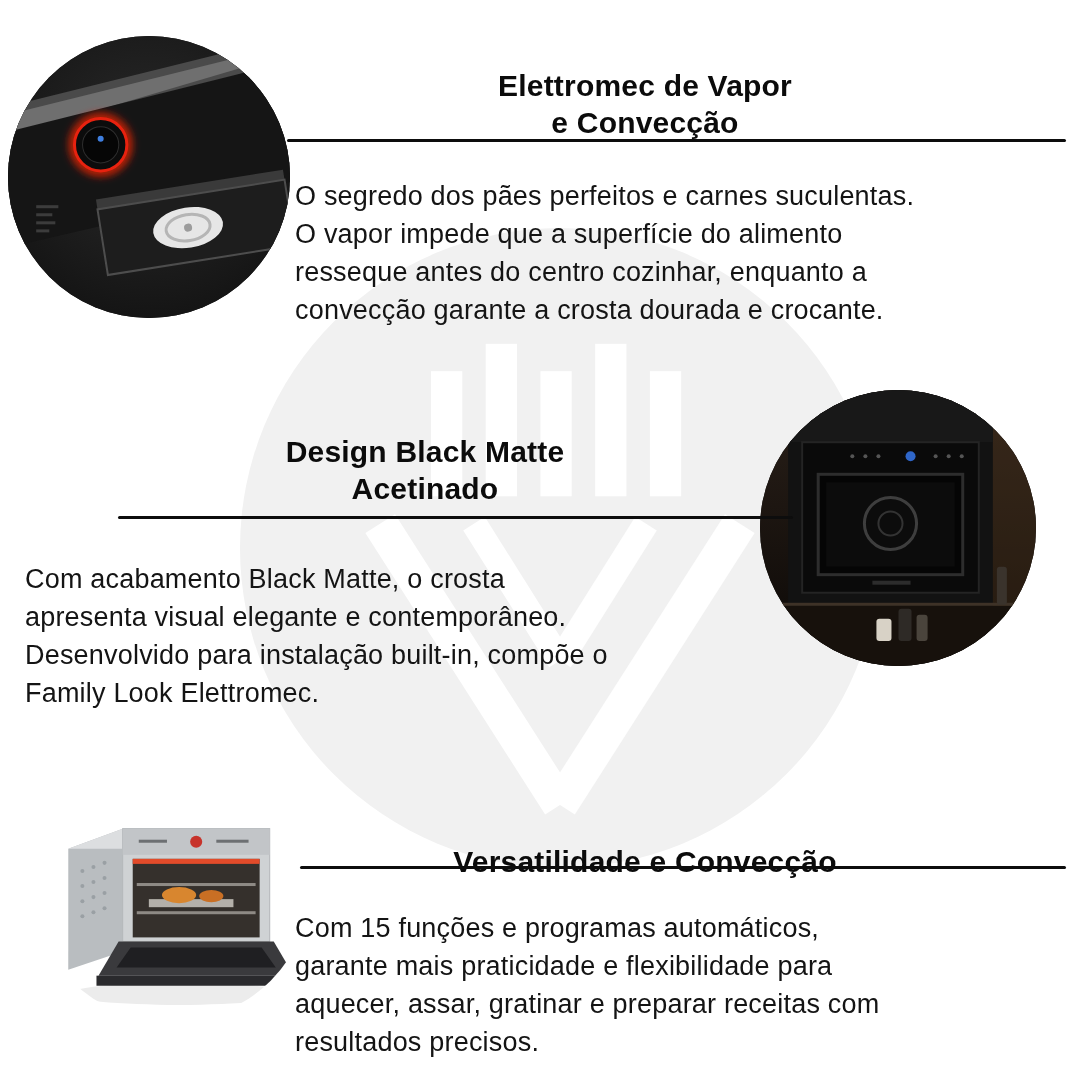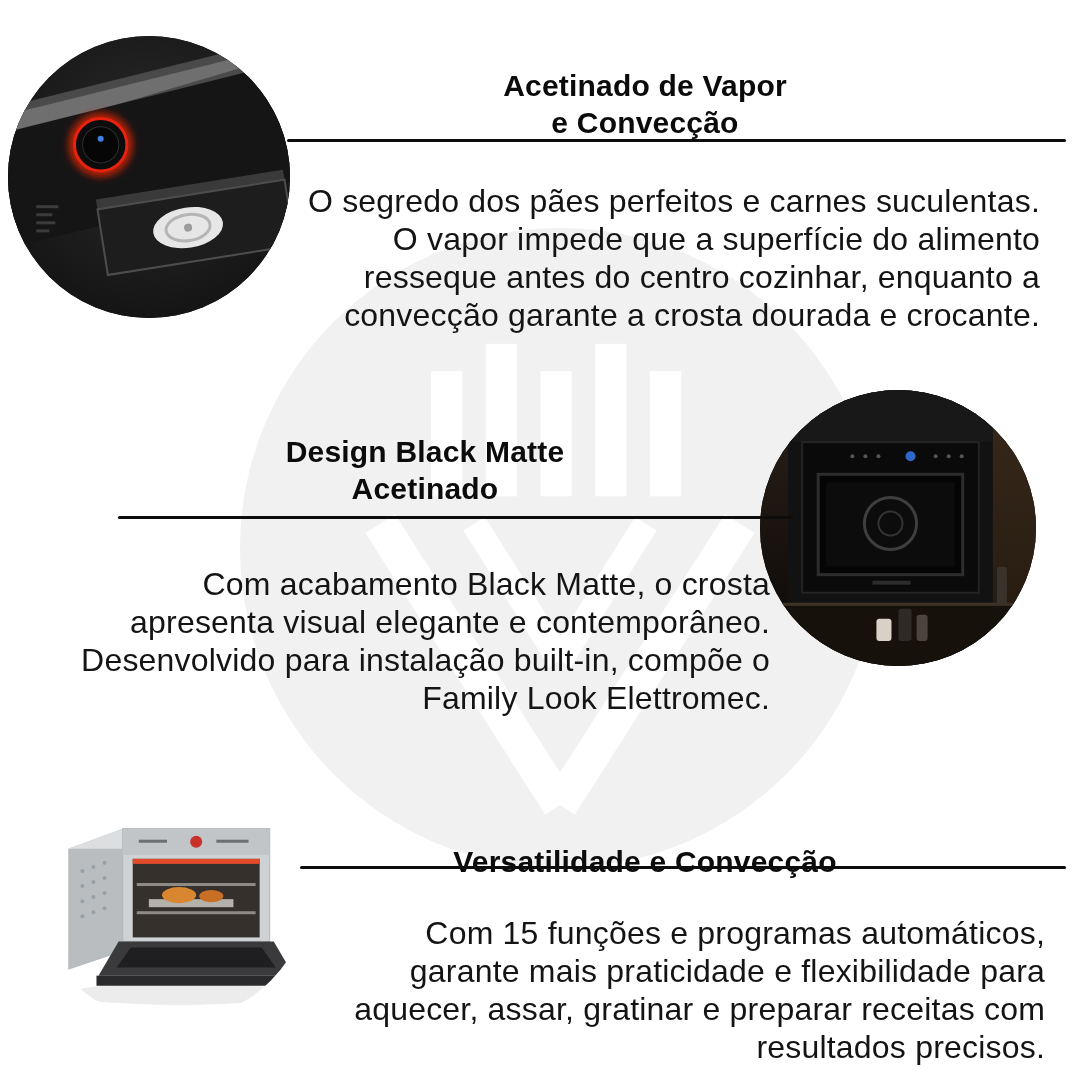--- a/index.html
+++ b/index.html
@@ -22,21 +22,21 @@
   .photo-circle svg{display:block;width:100%;height:100%;}
   #circle-steam{left:8px;top:36px;width:282px;height:282px;}
   #circle-design{left:760px;top:390px;width:276px;height:276px;}
   #circle-versatile{left:30px;top:740px;width:282px;height:282px;background:#fff;}
   
   .sec-title{
     position:absolute;z-index:3;font-weight:700;font-size:30px;line-height:37px;
     text-align:center;white-space:pre-line;color:#0b0b0b;letter-spacing:.2px;
   }
   .sec-body{
-    position:absolute;z-index:3;font-size:32px;line-height:38px;text-align:right;
+    position:absolute;z-index:3;font-size:27px;line-height:38px;text-align:left;
     white-space:pre-line;color:#141414;letter-spacing:.2px;
   }
   .divider{position:absolute;z-index:3;height:3px;background:#0d0d0d;border-radius:2px;}
   #title-1{left:295px;top:42px;width:700px;}
   #line-1{left:287px;top:139px;width:779px;}
   #body-1{left:295px;top:150px;width:745px;}
   #title-2{left:75px;top:401px;width:700px;margin-top:32px;}
   #line-2{left:118px;top:516px;width:675px;}
   #body-2{left:25px;top:533px;width:745px;}
   #title-3{left:295px;top:818px;width:700px;}
@@ -95,21 +95,21 @@
       </g>
       <g transform="rotate(-9 180 185)">
         <rect x="92" y="148" width="188" height="13" fill="#3a3a3a"></rect>
         <rect x="92" y="158" width="188" height="66" fill="#1d1d1d" stroke="#4d4d4d" stroke-width="2"></rect>
         <ellipse cx="178" cy="190" rx="35" ry="20" fill="#e6e6e6"></ellipse>
         <ellipse cx="178" cy="190" rx="22" ry="13" fill="none" stroke="#b5b5b5" stroke-width="3"></ellipse>
         <circle cx="178" cy="190" r="4" fill="#9c9c9c"></circle>
       </g>
     </svg>
   </div>
-  <h2 class="sec-title" id="title-1">Acetinado de Vapor
+  <h2 class="sec-title" id="title-1">Elettromec de Vapor
 e Convecção</h2>
   <div class="divider" id="line-1"></div>
   <p class="sec-body" id="body-1">O segredo dos pães perfeitos e carnes suculentas.
 O vapor impede que a superfície do alimento
 resseque antes do centro cozinhar, enquanto a
 convecção garante a crosta dourada e crocante.</p>
 
   <h2 class="sec-title" id="title-2">Design Black Matte
 Acetinado</h2>
   <div class="divider" id="line-2"></div>

